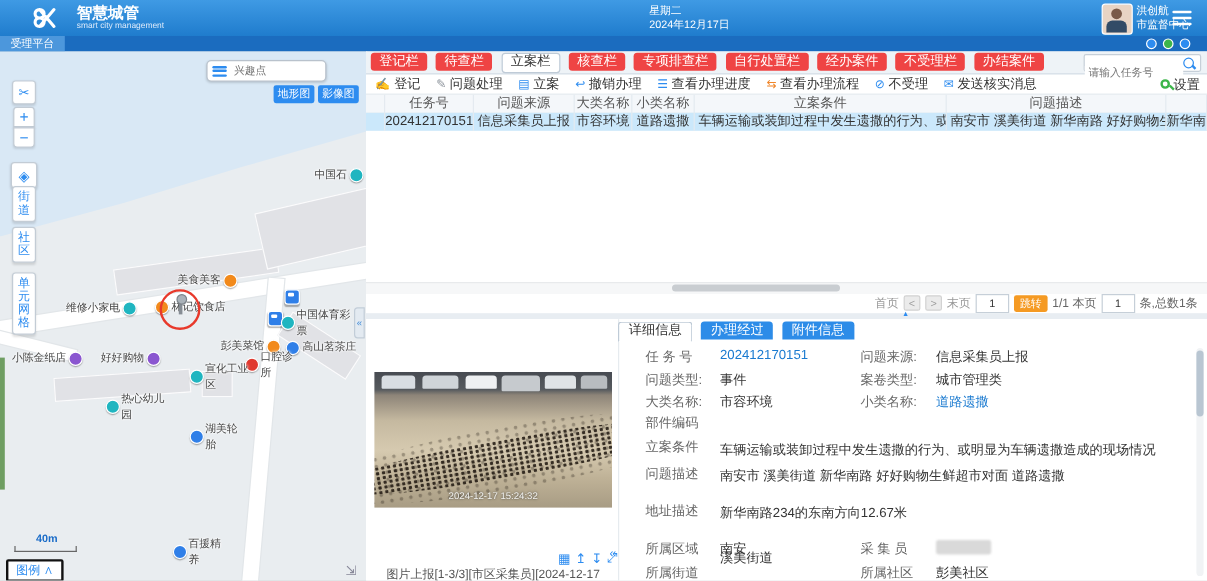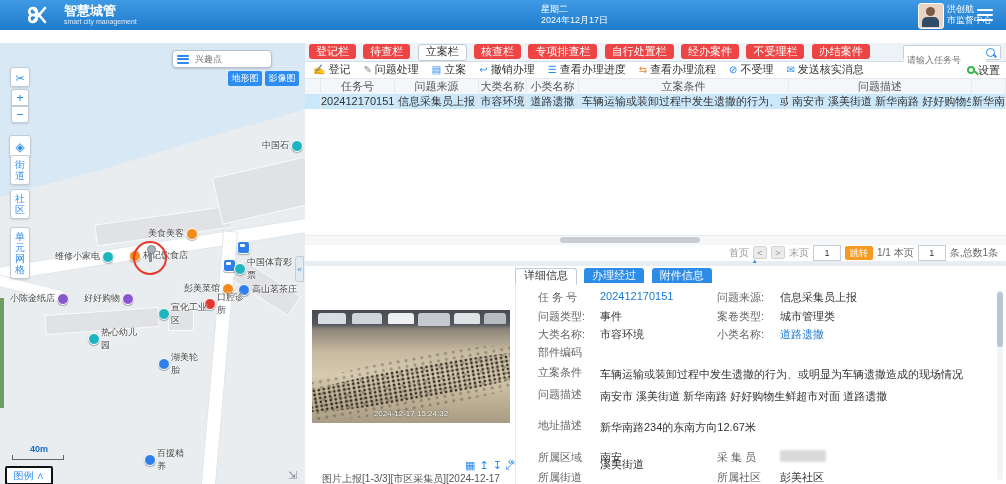--- a/index.html
+++ b/index.html
@@ -151,20 +151,26 @@
       <div>洪创航</div>
       <div>市监督中心</div>
     </div>
     <div class="burger">
         <span></span>
         <span></span>
         <span></span>
       </div>
   </div>
 
+  <div class="subhdr">
+    <div class="platform-tab">受理平台</div>
+    <span class="scircle" style="left:955px;background:#2d8cf0"></span>
+    <span class="scircle" style="left:969px;background:#3cb54a"></span>
+    <span class="scircle" style="left:983px;background:#2d8cf0"></span>
+  </div>
 
   <div class="map">
     <div class="water"></div>
 
     <div class="road" style="left:-6px;top:200px;width:322px;height:13px;transform:rotate(-9deg)"></div>
     <div class="road" style="left:224px;top:189px;width:13px;height:266px;transform:rotate(5deg);transform-origin:top center"></div>
     <div class="road" style="left:-8px;top:240px;width:72px;height:10px;transform:rotate(14deg)"></div>
 
     <div class="bldg" style="left:95px;top:172px;width:135px;height:20px;transform:rotate(-8deg)"></div>
     <div class="bldg" style="left:215px;top:115px;width:170px;height:46px;transform:rotate(-13deg)"></div>

